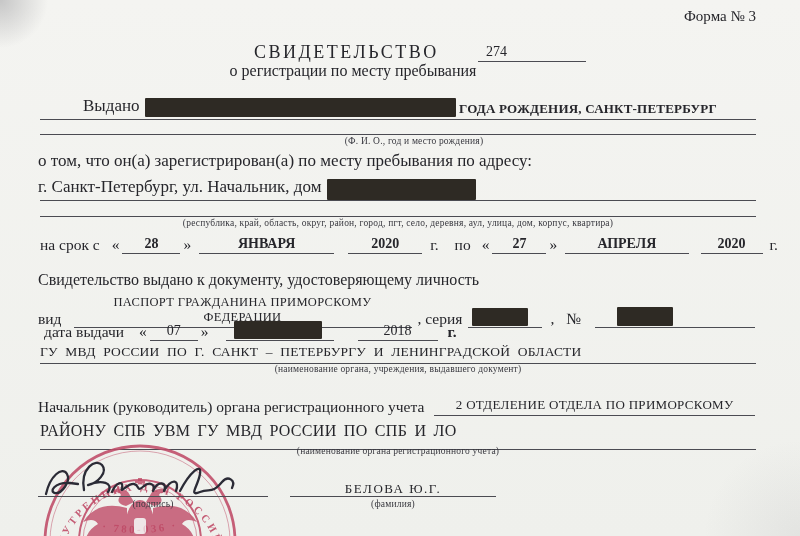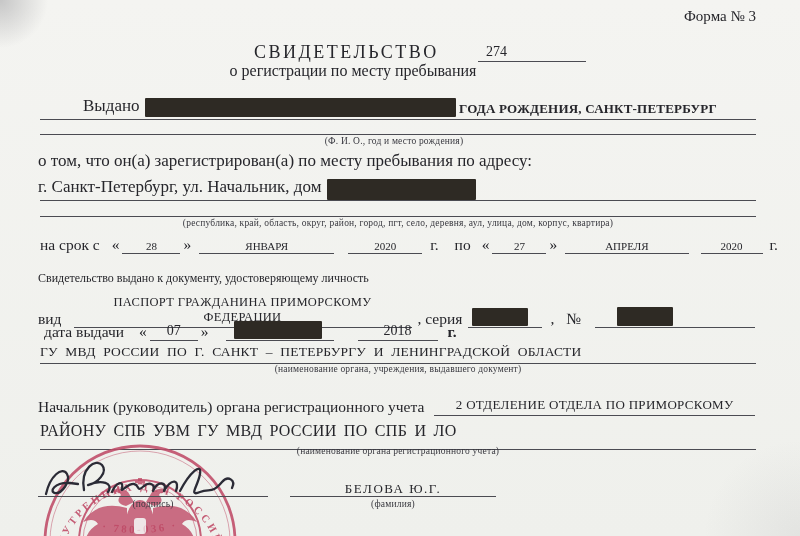--- a/index.html
+++ b/index.html
@@ -9,34 +9,34 @@
     background:
       radial-gradient(circle at 0% 0%, rgba(80,80,88,.28), rgba(80,80,88,0) 5%),
       radial-gradient(circle at 100% 100%, rgba(120,120,128,.10), rgba(120,120,128,0) 10%),
       linear-gradient(#f4f4f1,#eff0ec);
   }
   .abs{position:absolute;}
   .hline{position:absolute;height:0;border-top:1px solid #4b4b52;}
   .caption{position:absolute;font-size:9.5px;color:#38383f;text-align:center;letter-spacing:.2px;}
   .redact{background:#2e2a24;display:inline-block;border-radius:1px;}
   .ubox{border-bottom:1px solid #4b4b52;text-align:center;padding:0 4px 1px;}
-  .val{font-weight:normal;font-size:11px;}
+  .val{font-weight:bold;font-size:14px;}
   .rowflex{position:absolute;display:flex;align-items:flex-end;}
   .caps{letter-spacing:.3px;}
   .form-label{top:8px;right:44px;font-size:15px;}
   .title{top:42px;left:254px;font-size:18px;letter-spacing:2.5px;}
   .cert-num{top:44px;left:478px;width:100px;font-size:14px;border-bottom:1px solid #4b4b52;padding:0 0 1px 8px;}
   .subtitle{top:62px;left:97px;width:512px;text-align:center;font-size:16px;}
   .issued-label{top:96px;left:83px;font-size:17px;}
   .issued-redact{top:98px;left:145px;width:311px;height:19px;}
   .issued-suffix{top:101px;left:459px;font-size:13px;font-weight:bold;letter-spacing:.2px;}
   .statement1{top:151px;left:38px;font-size:17px;}
   .addr-prefix{top:177px;left:38px;font-size:17px;}
   .addr-redact{top:179px;left:327px;width:149px;height:21px;}
-  .doc-statement{top:271px;left:38px;font-size:12px;}
+  .doc-statement{top:271px;left:38px;font-size:16px;}
   .issuer-line{top:344px;left:40px;width:716px;border-bottom:1px solid #4b4b52;padding-bottom:3px;font-size:13.5px;word-spacing:4px;letter-spacing:.2px;}
   .auth-line2{top:422px;left:40px;width:716px;border-bottom:1px solid #4b4b52;padding-bottom:9px;font-size:16px;word-spacing:3px;}
   .surname{top:481px;left:290px;width:206px;text-align:center;font-size:13px;letter-spacing:1.5px;}
   .stamp-svg{position:absolute;left:35px;top:438px;z-index:1;}
   .sig-svg{position:absolute;left:40px;top:450px;z-index:3;}
   .q{padding:0 3px;}
 </style>
 </head>
 <body>
 
@@ -45,21 +45,21 @@
   <div class="abs form-label">Форма № 3</div>
   <div class="abs title">СВИДЕТЕЛЬСТВО</div>
   <div class="abs cert-num">274</div>
   <div class="abs subtitle">о регистрации по месту пребывания</div>
 
   <div class="abs issued-label">Выдано</div>
   <div class="abs redact issued-redact"></div>
   <div class="abs issued-suffix caps">ГОДА РОЖДЕНИЯ, САНКТ-ПЕТЕРБУРГ</div>
   <div class="hline" style="top:119px;left:40px;width:716px;"></div>
   <div class="hline" style="top:134px;left:40px;width:716px;"></div>
-  <div class="caption" style="top:136px;left:36px;width:716px;">(Ф. И. О., год и место рождения)</div>
+  <div class="caption" style="top:136px;left:56px;width:716px;">(Ф. И. О., год и место рождения)</div>
 
   <div class="abs statement1">о том, что он(а) зарегистрирован(а) по месту пребывания по адресу:</div>
   <div class="abs addr-prefix">г. Санкт-Петербург, ул. Начальник, дом</div>
   <div class="abs redact addr-redact"></div>
   <div class="hline" style="top:200px;left:40px;width:716px;"></div>
   <div class="hline" style="top:216px;left:40px;width:716px;"></div>
   <div class="caption" style="top:218px;left:40px;width:716px;">(республика, край, область, округ, район, город, пгт, село, деревня, аул, улица, дом, корпус, квартира)</div>
 
   <div class="rowflex" style="top:236px;left:40px;width:738px;font-size:15.5px;">
     <span style="padding-right:9px;">на срок с</span>

